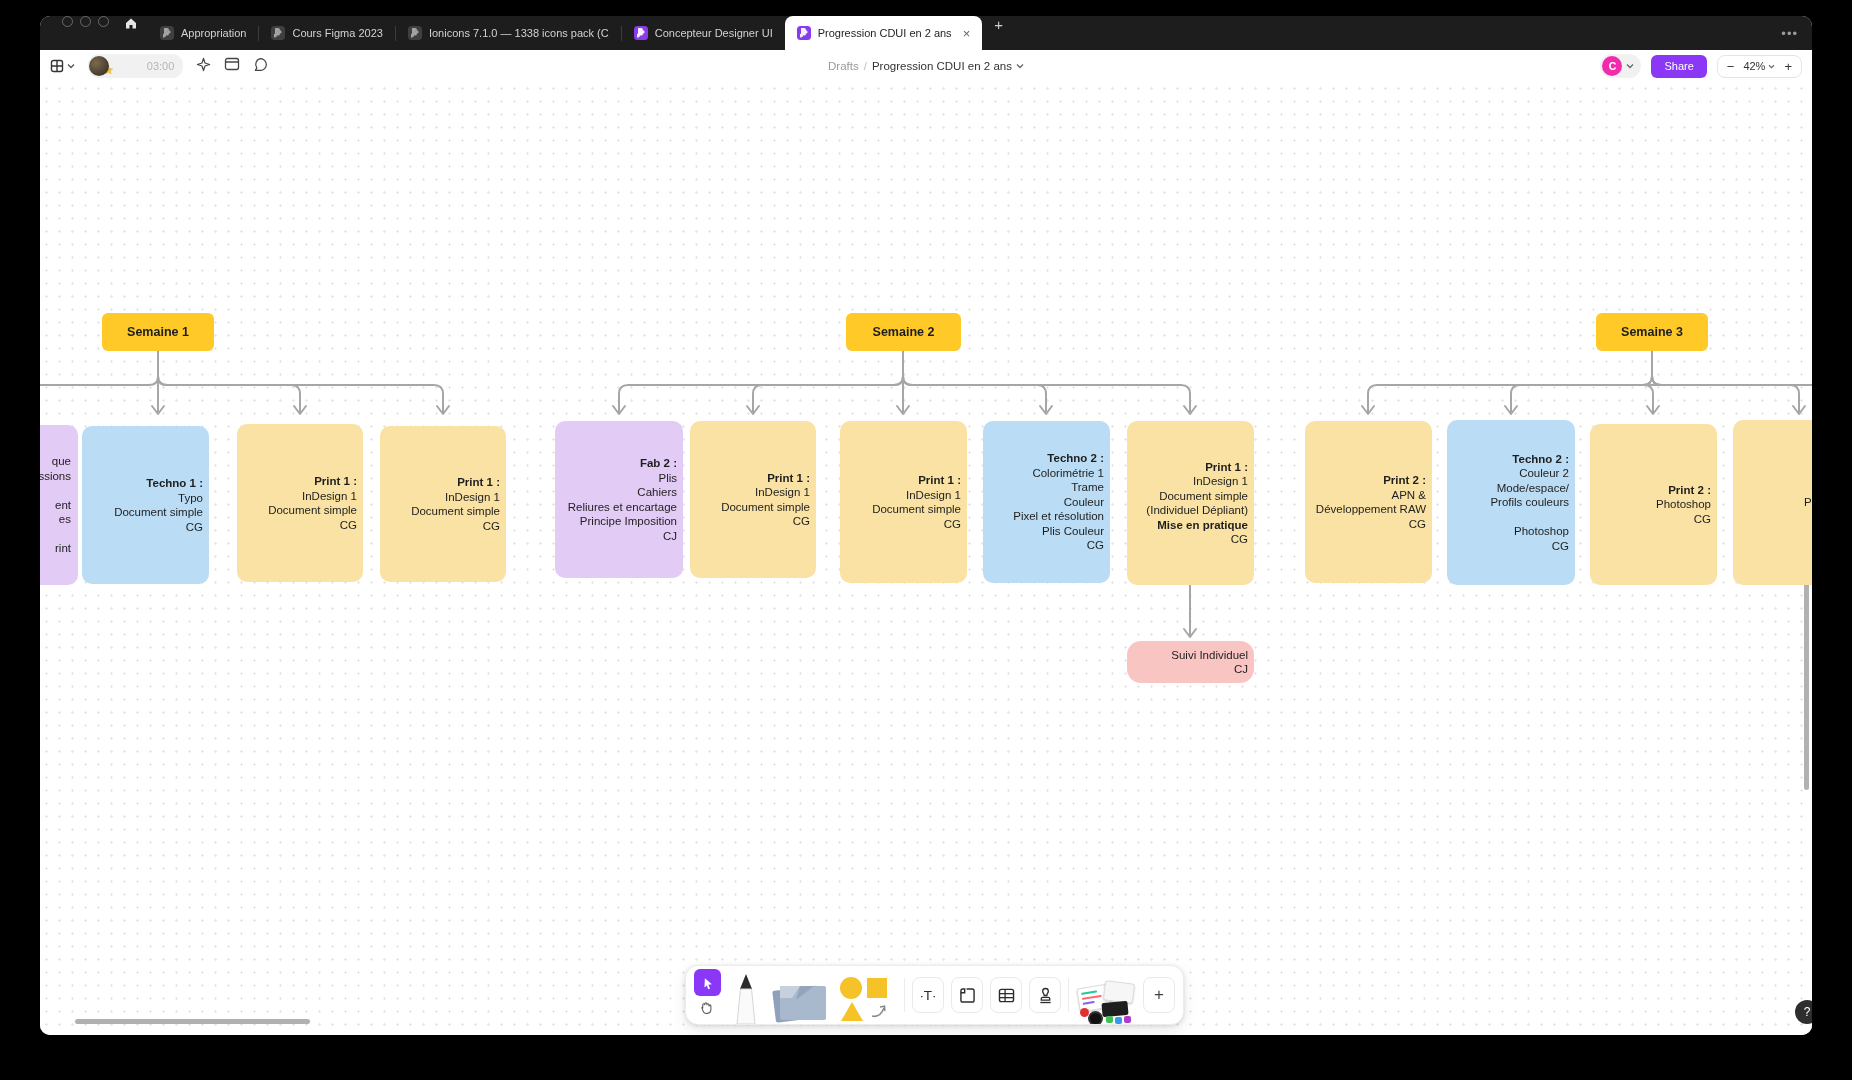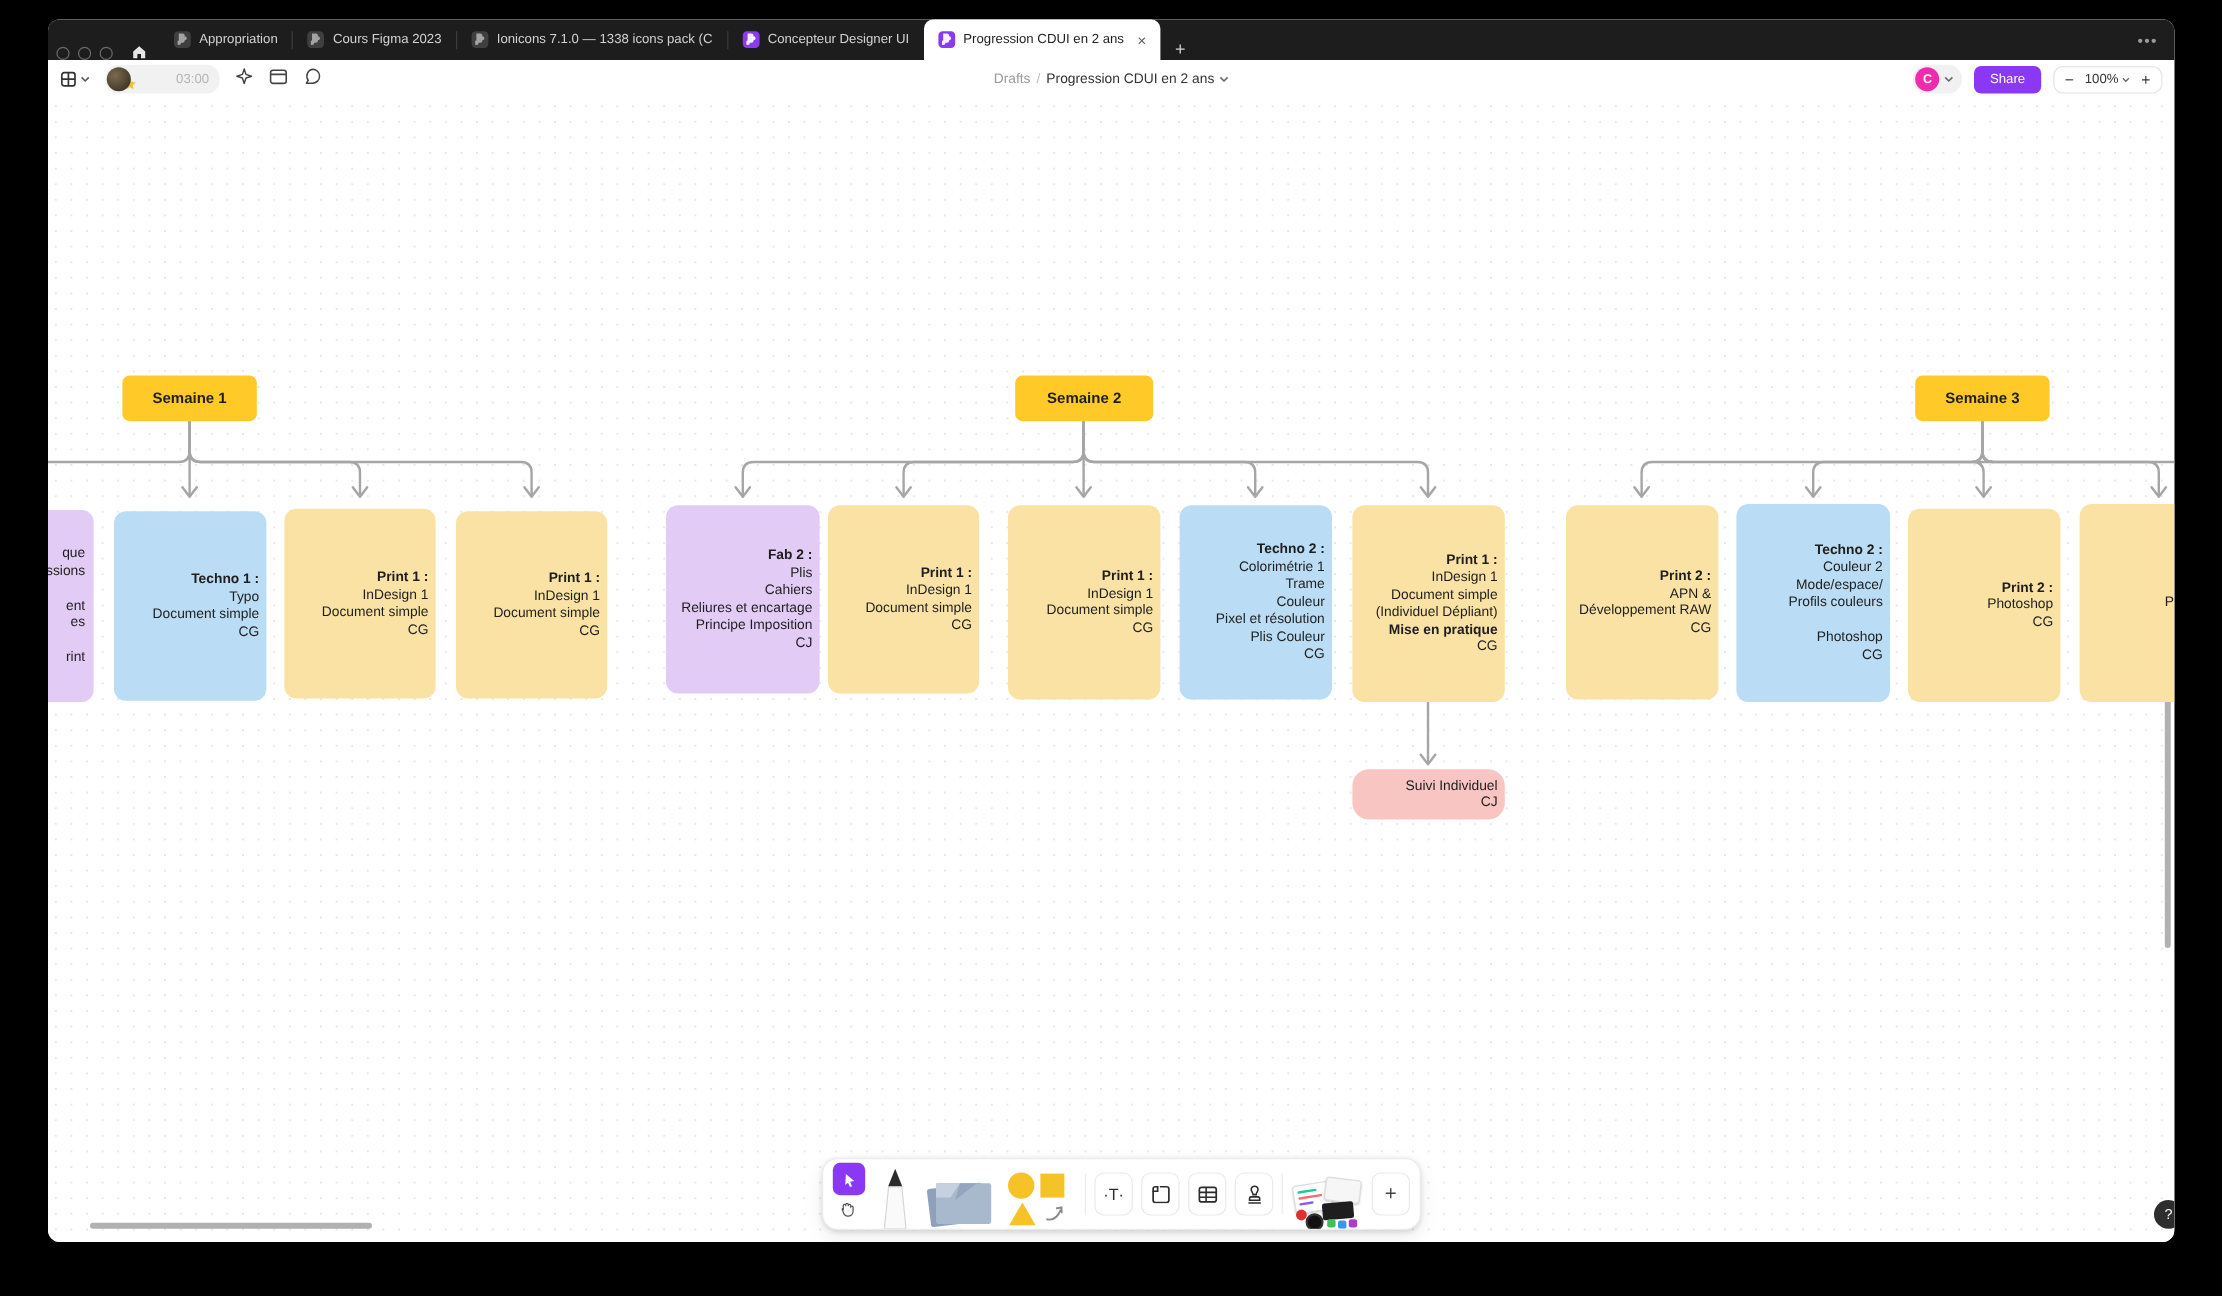--- a/index.html
+++ b/index.html
@@ -1,20 +1,20 @@
 <!DOCTYPE html>
 <html><head>
 <meta charset="utf-8">
 <style>
   html,body{margin:0;padding:0;width:1852px;height:1080px;background:#000;overflow:hidden;
     font-family:"Liberation Sans","DejaVu Sans",sans-serif;-webkit-font-smoothing:antialiased;}
   .window{position:absolute;left:40px;top:16px;width:1772px;height:1019px;border-radius:10px;
     overflow:hidden;display:flex;flex-direction:column;background:#fff;}
   
-  .tabbar{height:34px;background:#1d1d1d;display:flex;align-items:flex-end;flex:0 0 auto;position:relative;padding-left:7px;}
+  .tabbar{height:34px;background:#1d1d1d;display:flex;align-items:flex-start;flex:0 0 auto;position:relative;padding-left:22px;}
   .tl{width:11px;height:11px;border:1.5px solid #6a6a6a;border-radius:50%;margin-right:7px;box-sizing:border-box;}
   .homebtn{margin:0 10px 0 8px;display:flex;align-items:center;}
   .tab{display:flex;align-items:center;gap:7px;height:34px;padding:0 12px;color:#d2d2d2;font-size:11px;white-space:nowrap;cursor:default;}
   .tab.active{background:#fff;color:#1e1e1e;border-radius:8px 8px 0 0;font-weight:400;}
   .badge{width:14px;height:14px;border-radius:3.5px;display:flex;align-items:center;justify-content:center;flex:0 0 auto;}
   .badge.dark{background:#3f3f3f;}
   .badge.purple{background:#8a3bec;}
   .tsep{width:1px;height:15px;background:#3c3c3c;flex:0 0 auto;}
   .tclose{font-size:13px;color:#5f5f5f;margin-left:4px;line-height:1;}
   .newtab{color:#cfcfcf;font-size:15px;margin-left:12px;}
@@ -199,21 +199,21 @@
       <span class="avatar-pill">
         <span class="avatar">C</span>
         <svg width="8" height="6" viewBox="0 0 8 6">
             <polyline points="1,1.5 4,4.5 7,1.5" fill="none" stroke="#666" stroke-width="1.3"></polyline>
           </svg>
       </span>
       <span class="share-btn">Share</span>
       <span class="zoom-pill">
         <span class="zbtn">−</span>
         <span style="display:flex;align-items:center;gap:3px;">
-          <span>100%</span>
+          <span>42%</span>
           <svg width="7" height="5" viewBox="0 0 8 6">
               <polyline points="1,1.5 4,4.5 7,1.5" fill="none" stroke="#666" stroke-width="1.3"></polyline>
             </svg>
         </span>
         <span class="zbtn">+</span>
       </span>
     </div>
   </div>
 
   <div class="canvas" id="canvas">
@@ -335,21 +335,21 @@
       <div class="gheader" style="left: 1556px; top: 231px; width: 112px; height: 38px; background: rgb(255, 201, 40);">Semaine 3</div>
       <div class="card r-align" style="left: -52px; top: 343px; width: 90px; height: 160px; background: rgb(226, 203, 244);">
         <div class="cline">que</div>
         <div class="cline">ssions</div>
         <div class="cline"></div>
         <div class="cline">ent</div>
         <div class="cline">es</div>
         <div class="cline"></div>
         <div class="cline">rint</div>
       </div>
-      <div class="card" style="left: 55px; top: 344px; width: 127px; height: 158px; background: rgb(186, 220, 244);">
+      <div class="card" style="left: 42px; top: 344px; width: 127px; height: 158px; background: rgb(186, 220, 244);">
         <div class="cline b">Techno 1 :</div>
         <div class="cline">Typo</div>
         <div class="cline">Document simple</div>
         <div class="cline">CG</div>
       </div>
       <div class="card" style="left: 197px; top: 342px; width: 126px; height: 158px; background: rgb(249, 226, 163);">
         <div class="cline b">Print 1 :</div>
         <div class="cline">InDesign 1</div>
         <div class="cline">Document simple</div>
         <div class="cline">CG</div>

